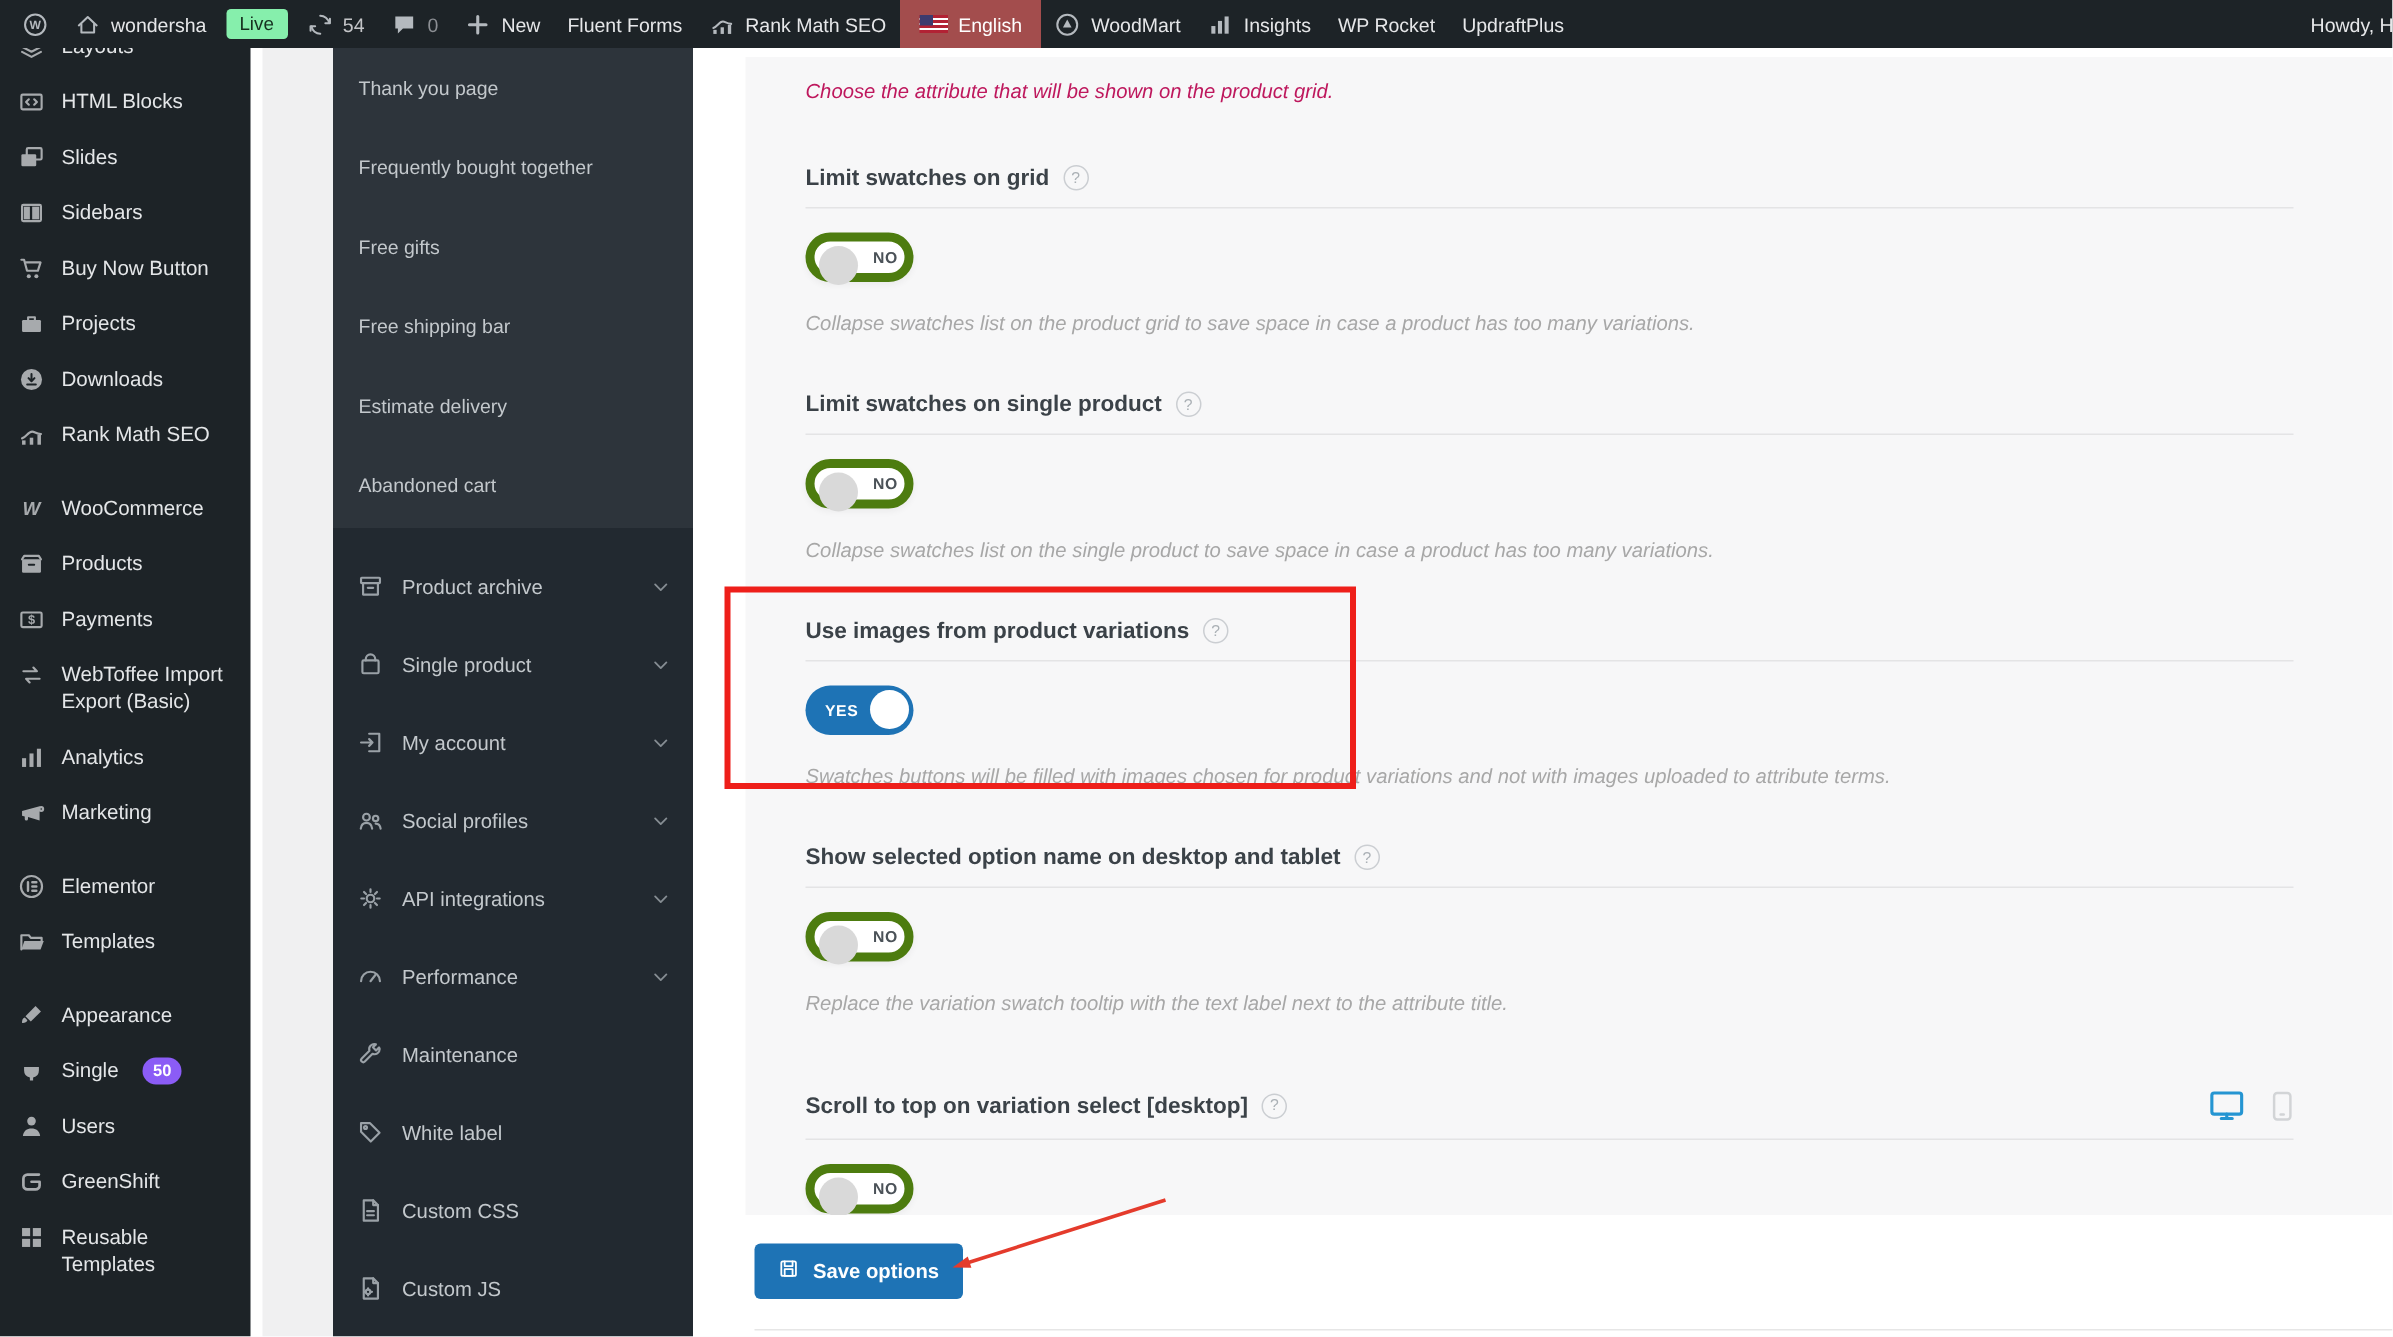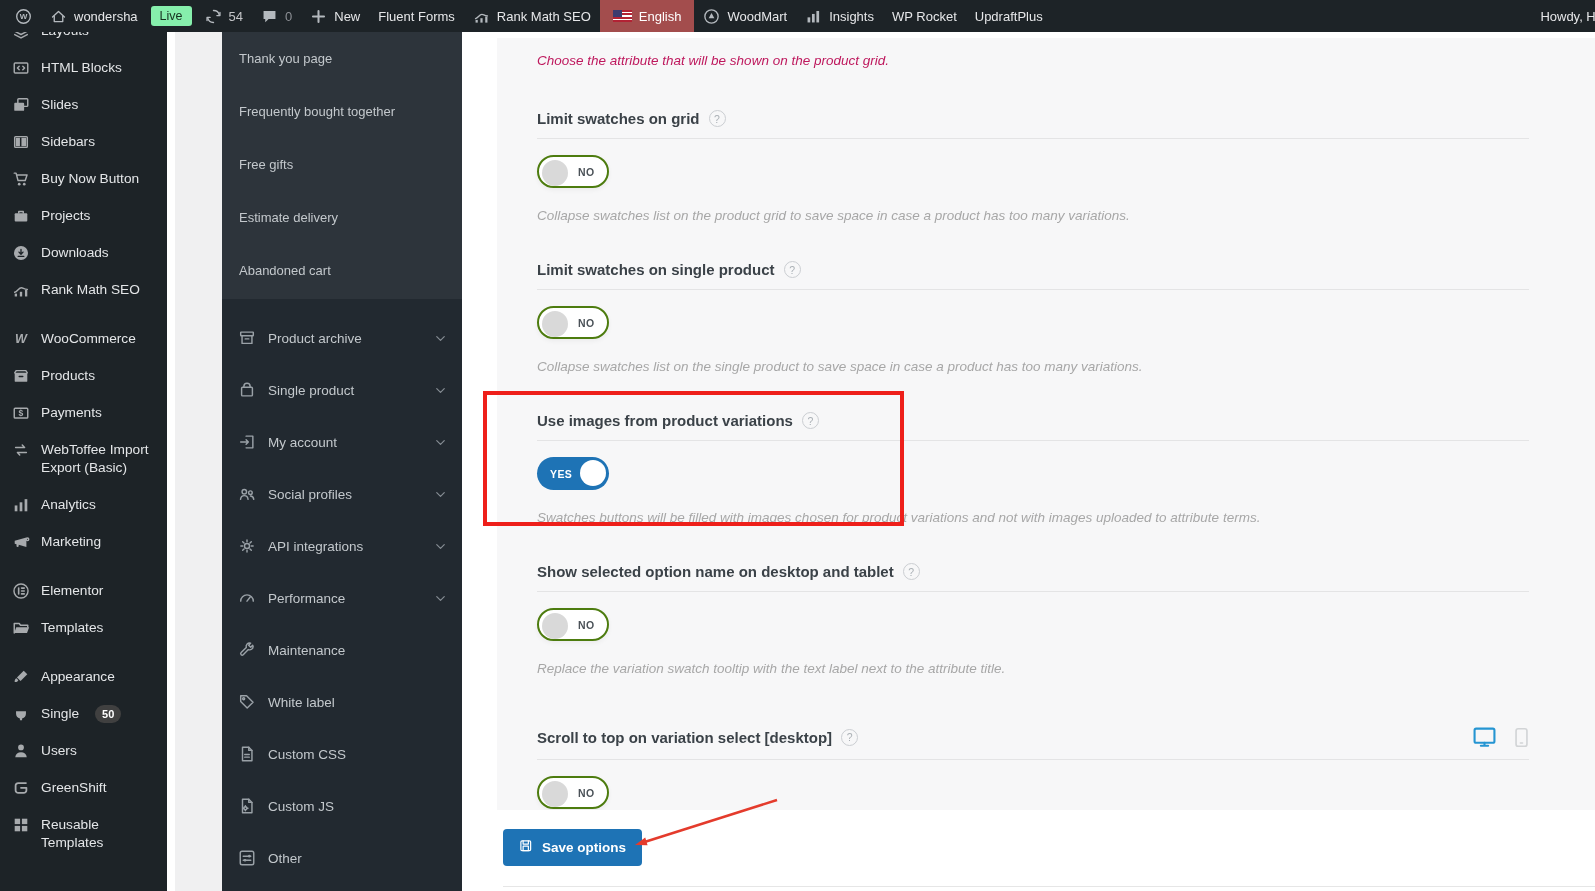--- a/index.html
+++ b/index.html
@@ -26,21 +26,21 @@
   .howdy { margin-left:auto; margin-right:-8px; padding-right:0; }
 
   
   #sidebar { position:absolute; left:0; top:32px; width:167px; height:859px;
     background:#1d2327; overflow:hidden; z-index:30; }
   .sb-item { display:flex; align-items:flex-start; gap:9px; padding:9px 6px 10px 12px;
     color:#e4e6e8; font-size:13.7px; line-height:18px; cursor:pointer; }
   .sb-item .icon { width:20px; flex:0 0 20px; color:#a7aaad; display:flex; margin-top:0px; }
   .sb-item .icon svg { width:18px; height:18px; }
   .sb-item.gap { margin-top:12px; }
-  .sb-badge { background:#404040; border-radius:10px; padding:0 7px; font-size:11px;
+  .sb-badge { background:#8b5cf6; border-radius:10px; padding:0 7px; font-size:11px;
     color:#fff; height:18px; line-height:18px; margin-left:7px; font-weight:bold; }
   #leftstrip { position:absolute; left:175px; top:32px; width:47px; height:859px; background:#f0f0f1; }
 
   
   #subsidebar { position:absolute; left:222px; top:32px; width:240px; height:859px;
     background:#222930; overflow:hidden; z-index:30; color:#c3c8cc; }
   .sub-block { background:#2d343b; padding-bottom:2px; }
   .sub-link { padding:20px 17px; font-size:13px; line-height:13px; cursor:pointer; }
   .wm-section { display:flex; align-items:center; height:52px; padding:0 14px 0 16px;
     gap:12px; font-size:13.5px; cursor:pointer; }
@@ -65,21 +65,21 @@
   .desc { color:#a7a7a7; font-style:italic; font-size:13.5px; margin-top:20px; }
   .devices { display:flex; gap:18px; align-items:center; margin-left:auto; }
   .dev-desktop { color:#2595d2; display:flex; }
   .dev-mobile { color:#d2d4d6; display:flex; }
 
   
   .switch { position:relative; width:72px; height:33px; border-radius:17px; margin-top:16px; cursor:pointer; }
   .switch .knob { position:absolute; top:3px; width:26px; height:26px; border-radius:50%; }
   .switch .lbl { position:absolute; top:50%; transform:translateY(-50%); font-size:10.5px;
     font-weight:bold; letter-spacing:.4px; }
-  .switch.no { background:#fff; border:2px solid #4d7c0f; box-shadow:0 2px 5px rgba(0,0,0,.05); }
+  .switch.no { background:#fff; border:6px solid #4d7c0f; box-shadow:0 2px 5px rgba(0,0,0,.05); }
   .switch.no .knob { left:3px; background:#d9d9d9; }
   .switch.no .lbl { left:39px; color:#4b5258; }
   .switch.yes { background:#1e73b5; }
   .switch.yes .knob { right:3px; background:#fff; }
   .switch.yes .lbl { left:13px; color:#fff; }
 
   
   #save-btn { position:absolute; left:503px; top:829px; display:inline-flex; align-items:center;
     gap:8px; background:#1e73b5; color:#fff; padding:0 16px; height:37px; border-radius:4px;
     font-size:13.5px; font-weight:bold; border:none; cursor:pointer; z-index:20;
@@ -391,20 +391,21 @@
         <span>Reusable Templates</span>
       </div>
     </div>
   <div id="leftstrip"></div>
 
   <div id="subsidebar">
     <div class="sub-block" id="sub-block">
         <div class="sub-link">Thank you page</div>
         <div class="sub-link">Frequently bought together</div>
         <div class="sub-link">Free gifts</div>
+        <div class="sub-link">Free shipping bar</div>
         <div class="sub-link">Estimate delivery</div>
         <div class="sub-link">Abandoned cart</div>
       </div>
     <div class="pad-top"></div>
     <div id="wm-sections">
         <div class="wm-section">
           <span class="icon">
             <svg class="ic" viewBox="0 0 20 20">
               <rect x="3" y="3.5" width="14" height="4" rx="0.5"></rect>
               <path d="M4.5 7.5V16h11V7.5"></path>

